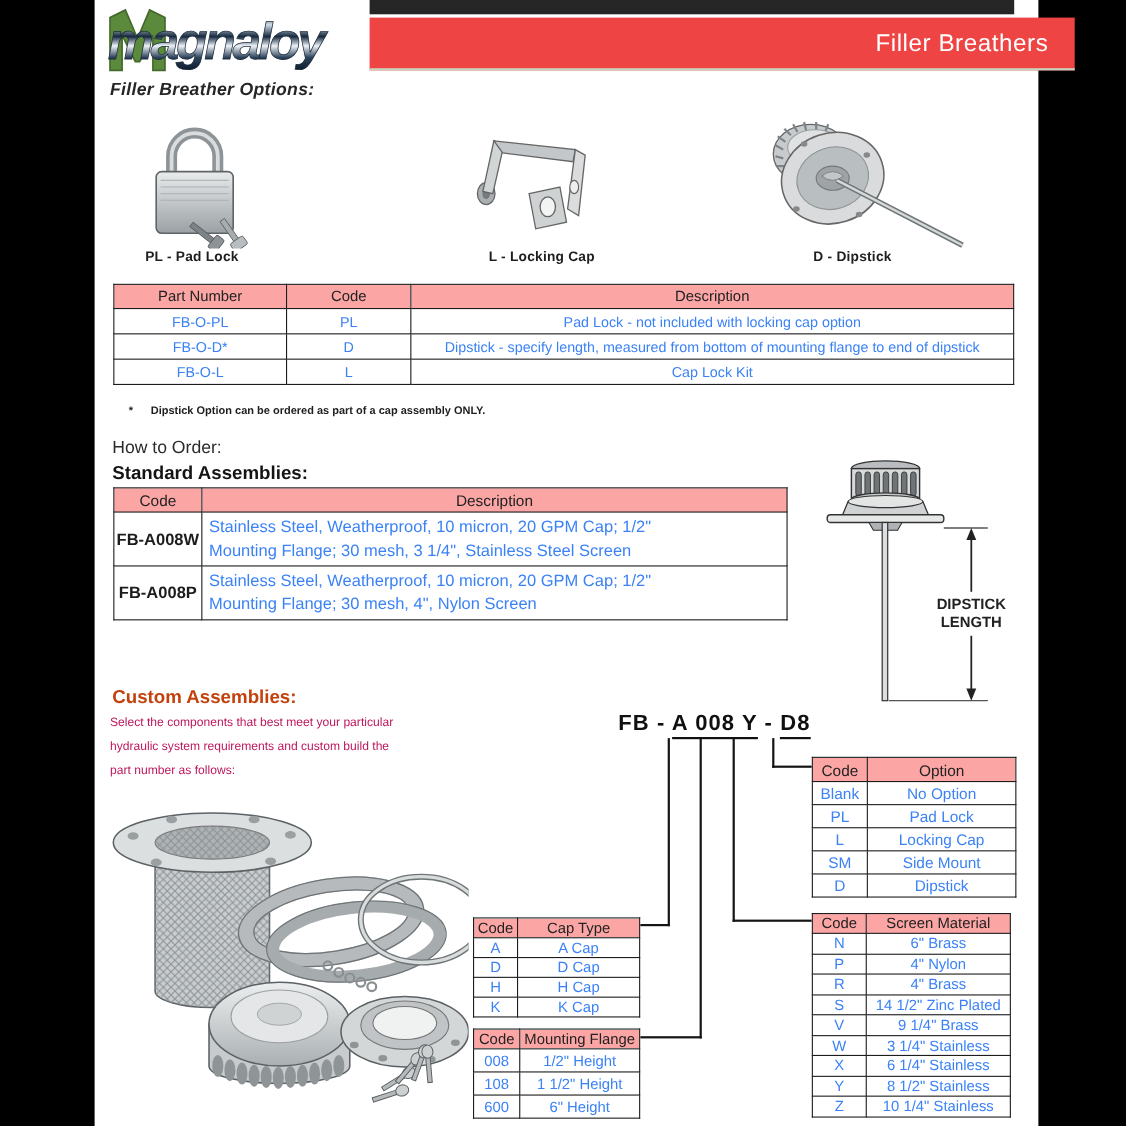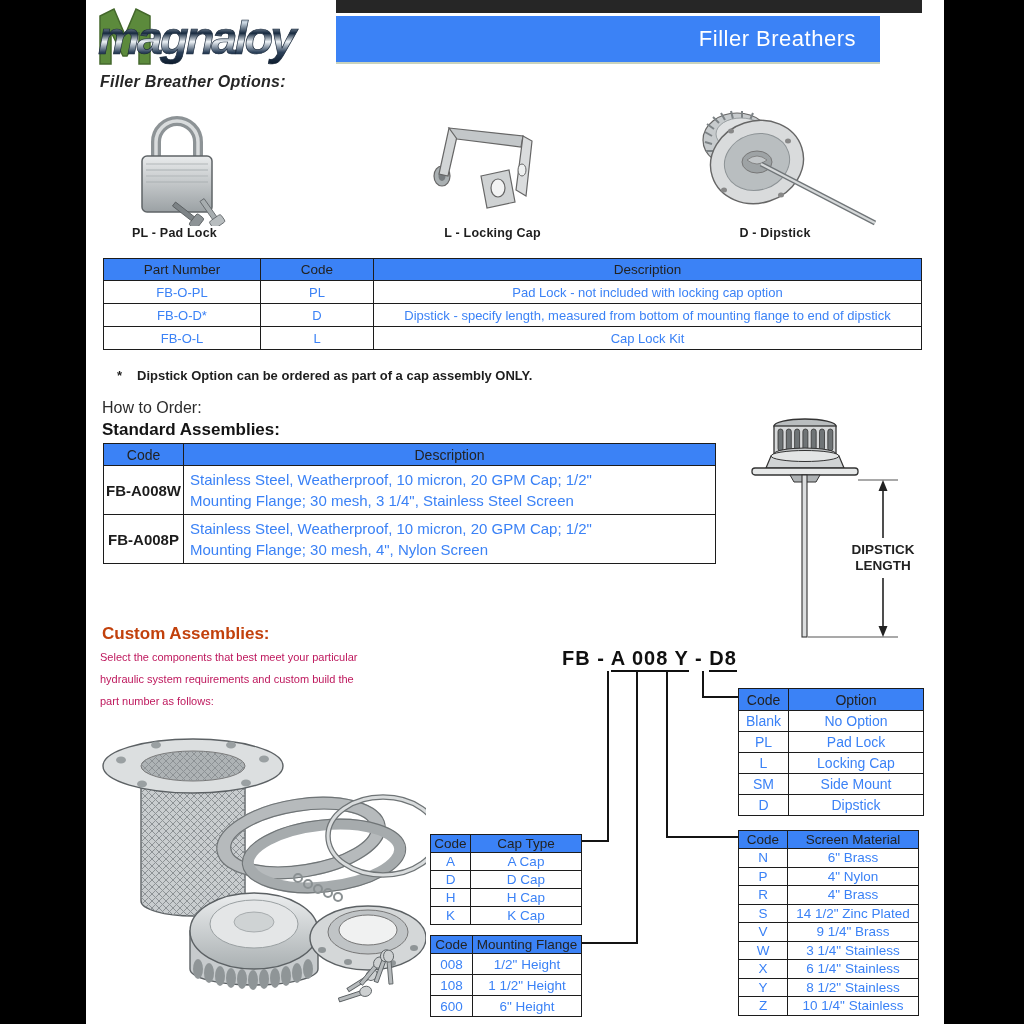--- a/index.html
+++ b/index.html
@@ -8,22 +8,22 @@
     background:#ffffff; overflow:hidden;
     font-family:"Liberation Sans", sans-serif; color:#2e2e2e;
   }
   .border-black { position:absolute; top:0; bottom:0; background:#000000; }
   .border-left  { left:0; width:86px; }
   .border-right { left:944px; width:80px; }
 
   
   .top-dark-bar { position:absolute; left:336px; top:0; width:586px; height:13px; background:#262626; }
   .green-banner {
-    position:absolute; left:336px; top:16px; width:544px; height:48px;
-    background:#3b82f6; border-bottom:2px solid #c9d3bd; box-sizing:border-box;
+    position:absolute; left:336px; top:16px; width:641px; height:48px;
+    background:#ef4444; border-bottom:2px solid #c9d3bd; box-sizing:border-box;
   }
   .green-banner .banner-text {
     position:absolute; right:24px; top:0; line-height:46px;
     color:#ffffff; font-size:22px; letter-spacing:0.5px;
   }
   .logo { position:absolute; left:94px; top:4px; }
 
   .section-italic {
     position:absolute; left:100px; top:73px;
     font-size:16px; font-style:italic; font-weight:600; color:#262626; letter-spacing:0.3px;
@@ -35,21 +35,21 @@
     position:absolute; font-size:12.5px; font-weight:bold; color:#1e1e1e;
     text-align:center; top:226px; letter-spacing:0.2px;
   }
   .cap-padlock { left:102px;  width:145px; }
   .cap-locking { left:415px; width:155px; }
   .cap-dipstick { left:700px; width:150px; }
 
   
   table.tbl { position:absolute; border-collapse:collapse; table-layout:fixed; background:#fff; }
   table.tbl th, table.tbl td { border:1.6px solid #1c1c1c; overflow:hidden; }
-  table.tbl th { background:#3b82f6; font-weight:normal; color:#222; }
+  table.tbl th { background:#fca5a5; font-weight:normal; color:#222; }
   table.tbl td { color:#3b82f6; }
 
   table.opts { left:103px; top:258px; width:819px; font-size:13px; }
   table.opts th { height:19px; font-size:13.5px; }
   table.opts td { height:20px; text-align:center; }
 
   table.std { left:103px; top:443px; width:613px; }
   table.std th { height:19px; font-size:14px; }
   table.std td { height:46px; }
   table.std td:first-child { text-align:center; font-weight:bold; font-size:15px; color:#1c1c1c; }
@@ -65,21 +65,21 @@
 
   table.flange { left:430px; top:935px; width:152px; font-size:13.5px; }
   table.flange th { height:15px; }
   table.flange td { height:18px; text-align:center; }
 
   table.screen { left:738px; top:830px; width:181px; font-size:13.5px; }
   table.screen th { height:14px; }
   table.screen td { height:15.5px; text-align:center; }
 
   
-  .footnote { position:absolute; left:117px; top:368px; font-size:13px; font-weight:bold; color:#1e1e1e; }
+  .footnote { position:absolute; left:117px; top:368px; font-size:10px; font-weight:bold; color:#1e1e1e; }
   .footnote .marker { display:inline-block; width:20px; }
   .how-to-order { position:absolute; left:102px; top:399px; font-size:16px; color:#2b2b2b; }
   .std-title { position:absolute; left:102px; top:420px; font-size:17px; font-weight:bold; color:#141414; }
   .custom-title { position:absolute; left:102px; top:624px; font-size:17px; font-weight:bold; color:#c2410c; }
   .custom-text {
     position:absolute; left:100px; top:646px; width:420px;
     font-size:11px; line-height:22px; color:#be185d; white-space:pre-line;
   }
 
   .part-number { position:absolute; left:562px; top:647px; font-size:20px; font-weight:bold; color:#101010; letter-spacing:1px; white-space:nowrap; }

